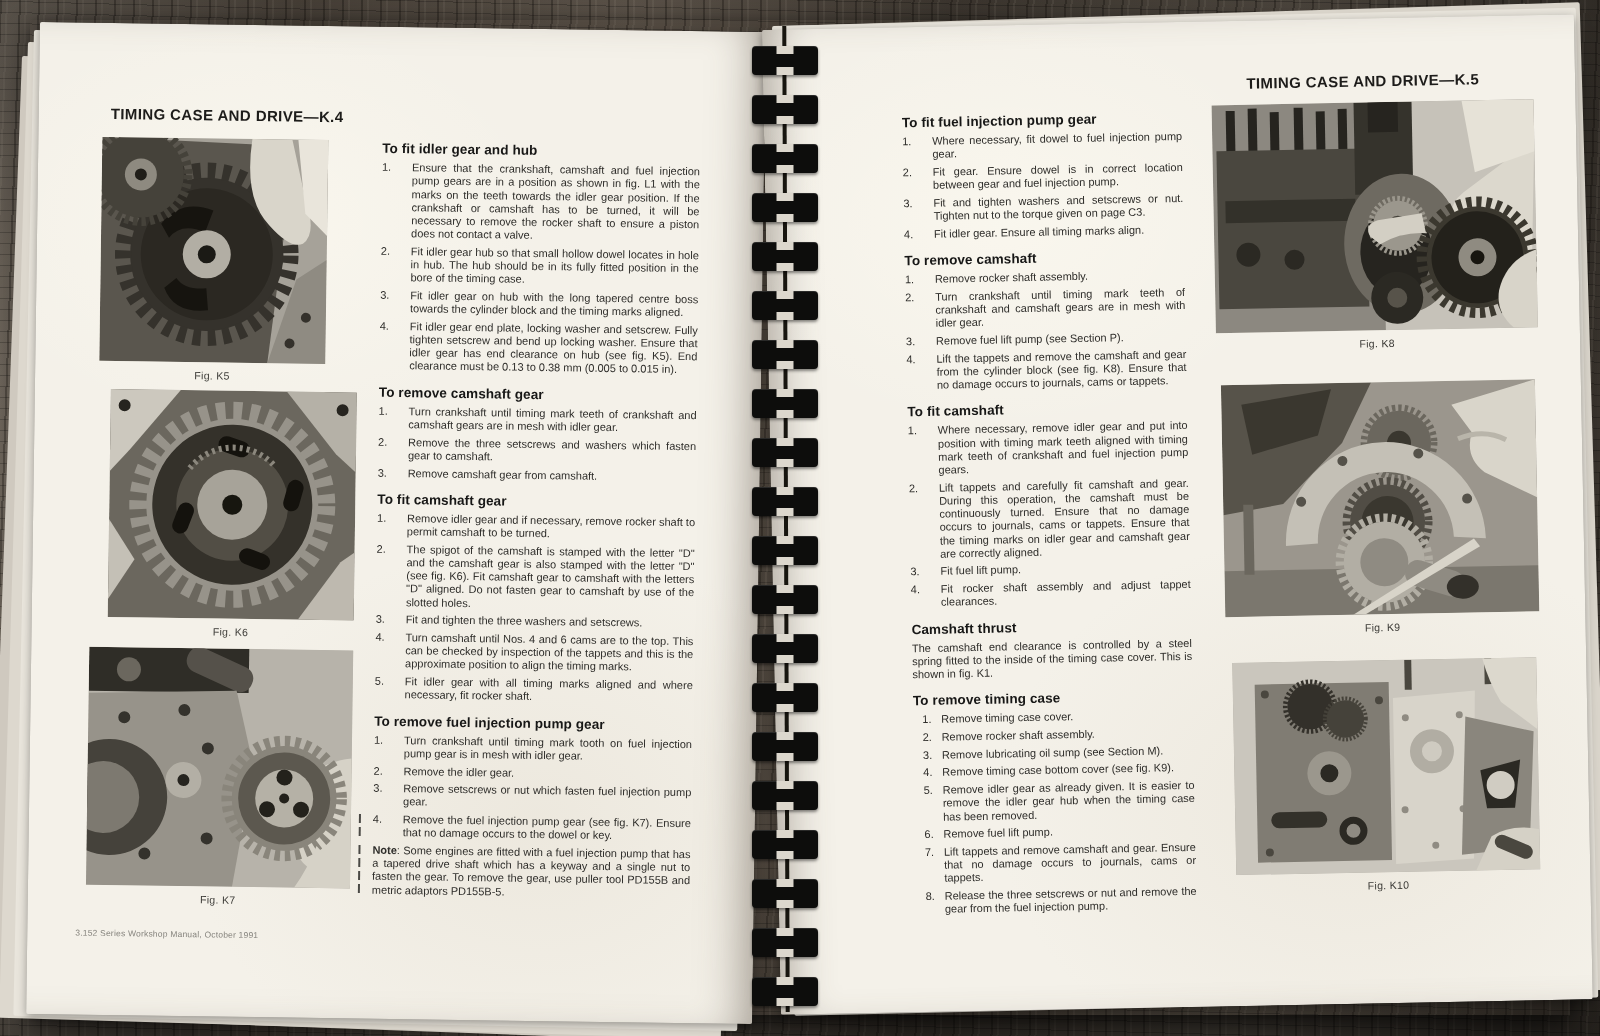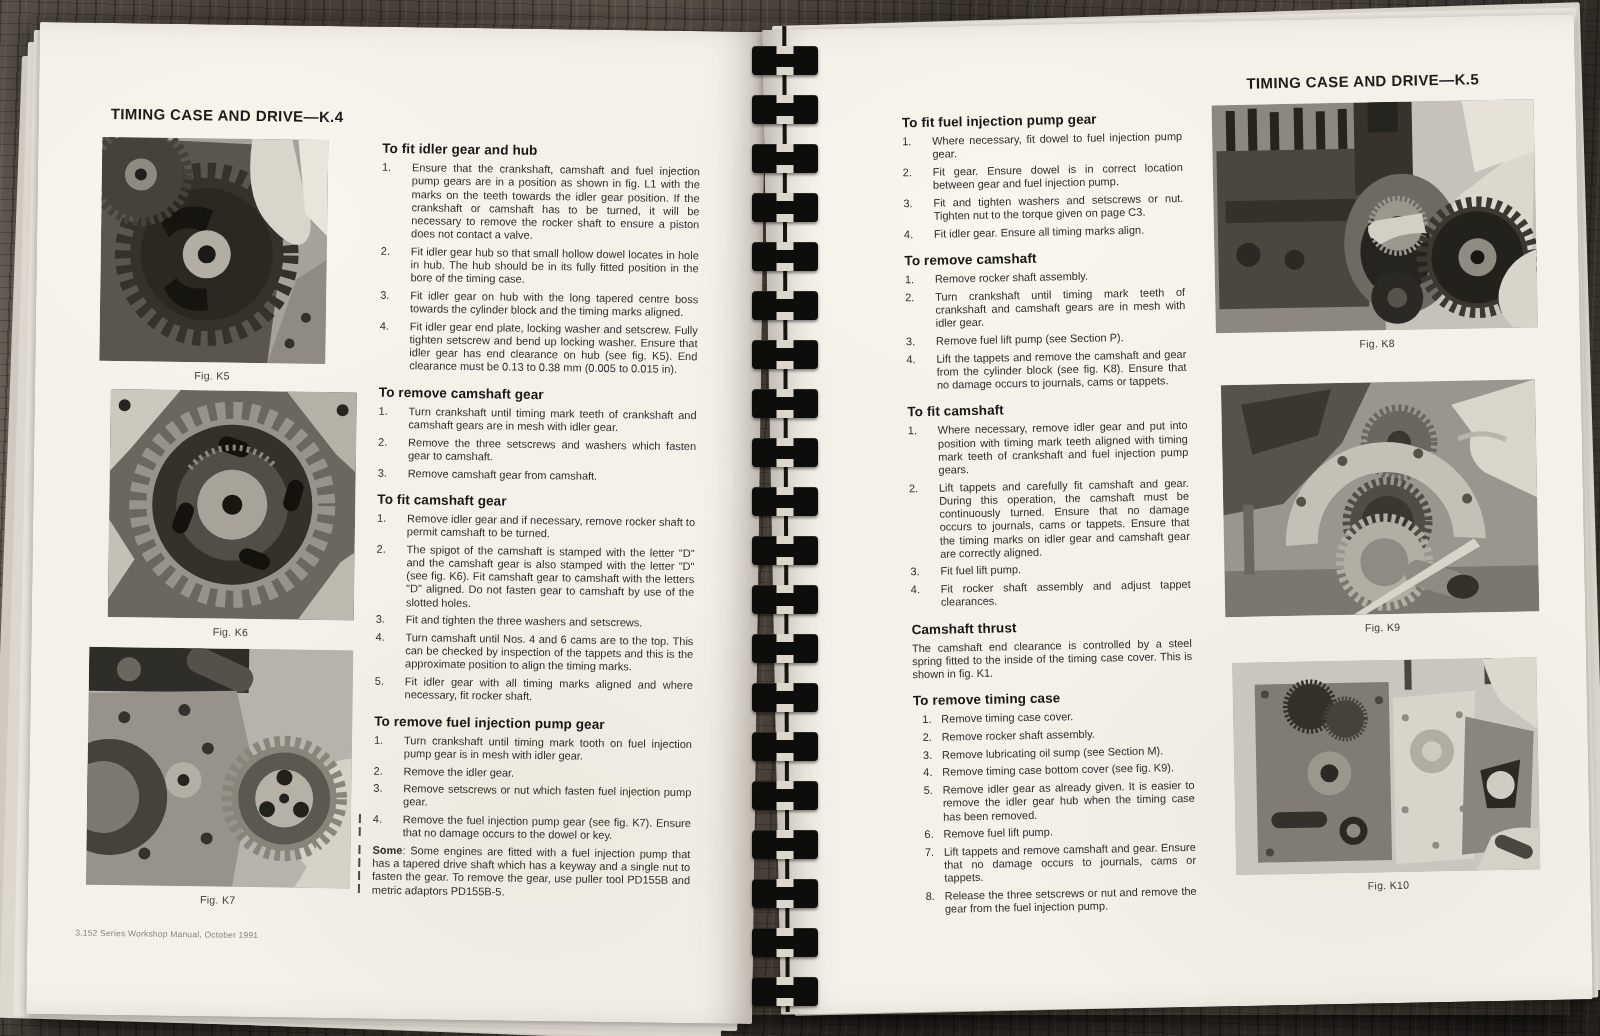--- a/index.html
+++ b/index.html
@@ -227,21 +227,21 @@
         <span class="t">Remove the idler gear.</span>
       </div>
     <div class="item">
         <span class="n">3.</span>
         <span class="t">Remove setscrews or nut which fasten fuel injection pump gear.</span>
       </div>
     <div class="item changed">
         <span class="n">4.</span>
         <span class="t">Remove the fuel injection pump gear (see fig. K7). Ensure that no damage occurs to the dowel or key.</span>
       </div>
-    <div class="para changed"><b>Some</b><span>: Some engines are fitted with a fuel injection pump that has a tapered drive shaft which has a keyway and a single nut to fasten the gear. To remove the gear, use puller tool PD155B and metric adaptors PD155B-5.</span></div>
+    <div class="para changed"><b>Note</b><span>: Some engines are fitted with a fuel injection pump that has a tapered drive shaft which has a keyway and a single nut to fasten the gear. To remove the gear, use puller tool PD155B and metric adaptors PD155B-5.</span></div>
   </div>
 
   <div class="footer-note" style="left:48px;top:905px;">3.152 Series Workshop Manual, October 1991</div>
 </div>
 
 <div class="page right-page">
 
   <div class="page-header">TIMING CASE AND DRIVE—K.5</div>
 
   <div class="text-col" style="left:138px;top:88px;width:280px;">

